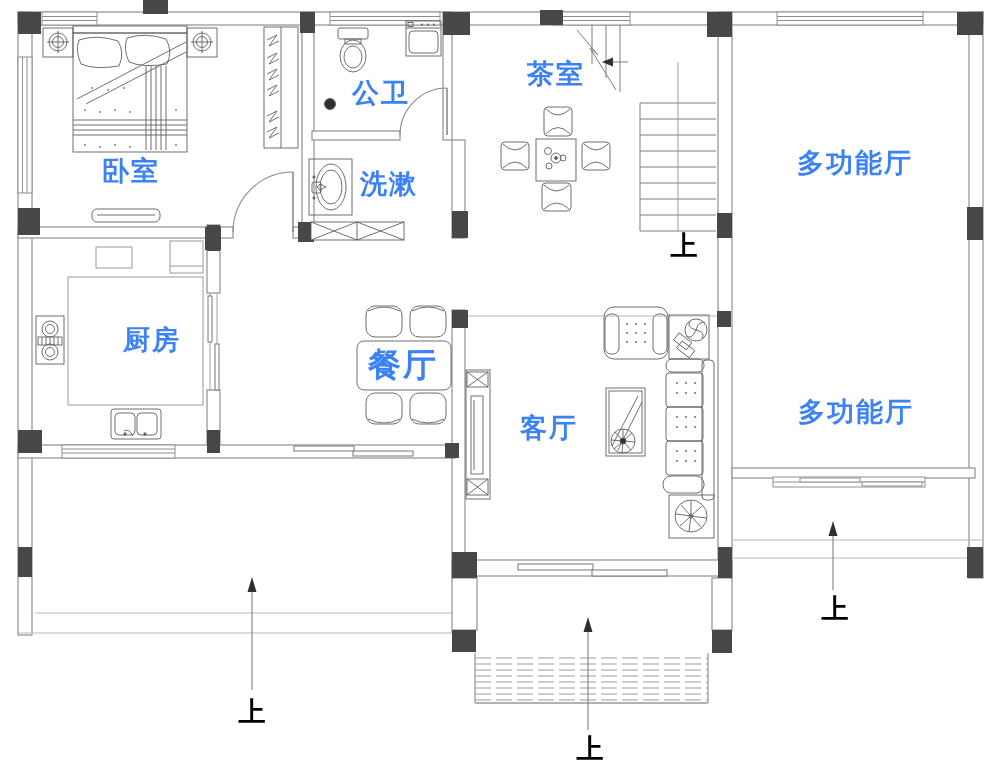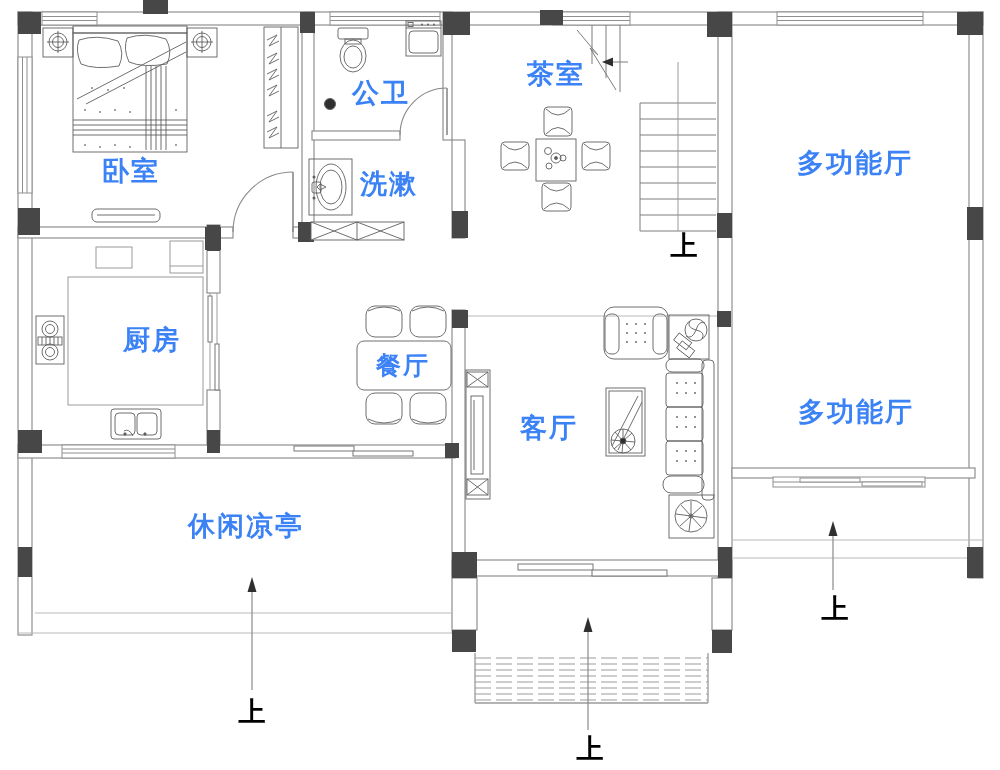--- a/index.html
+++ b/index.html
@@ -400,23 +400,22 @@
   </g>
 
 </svg>
 
 <div class="room-label" style="left:131px;top:171px;">卧室</div>
 <div class="room-label" style="left:381px;top:93px;">公卫</div>
 <div class="room-label" style="left:389px;top:184px;">洗漱</div>
 <div class="room-label" style="left:532px;top:74px;margin-left:24px;">茶室</div>
 <div class="room-label" style="left:855px;top:163px;">多功能厅</div>
 <div class="room-label" style="left:152px;top:340px;">厨房</div>
-<div class="room-label" style="left:403px;top:365px;font-size:25px;">餐厅</div>
+<div class="room-label" style="left:403px;top:365px;font-size:33px;">餐厅</div>
 <div class="room-label" style="left:549px;top:428px;">客厅</div>
 <div class="room-label" style="left:856px;top:412px;">多功能厅</div>
-<div class="room-label" style="left:246px;top:526px;">休闲凉亭</div>
 
 <div class="up-label" style="left:684px;top:246px;">上</div>
 <div class="up-label" style="left:252px;top:712px;">上</div>
 <div class="up-label" style="left:590px;top:749px;">上</div>
 <div class="up-label" style="left:835px;top:609px;">上</div>
 
 </div>
 
 </body></html>

